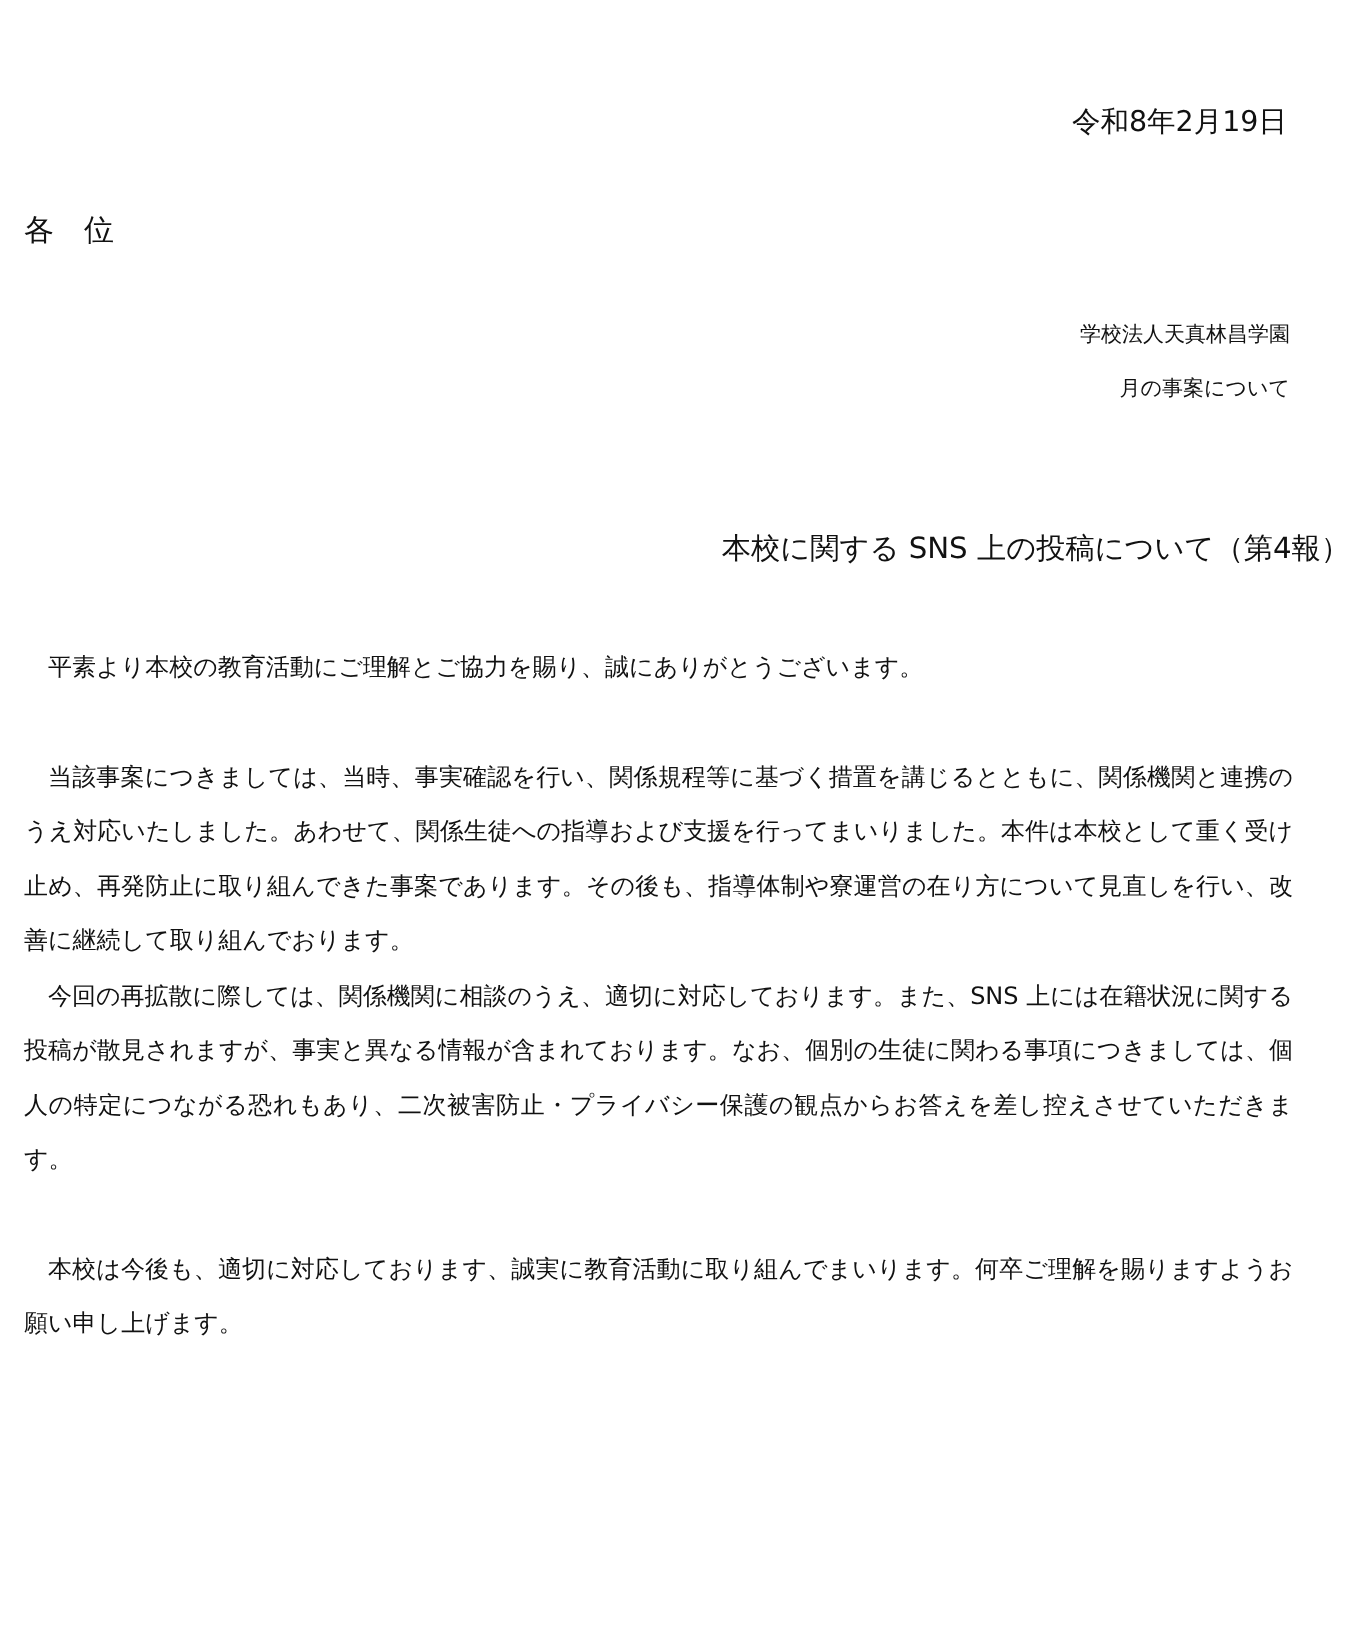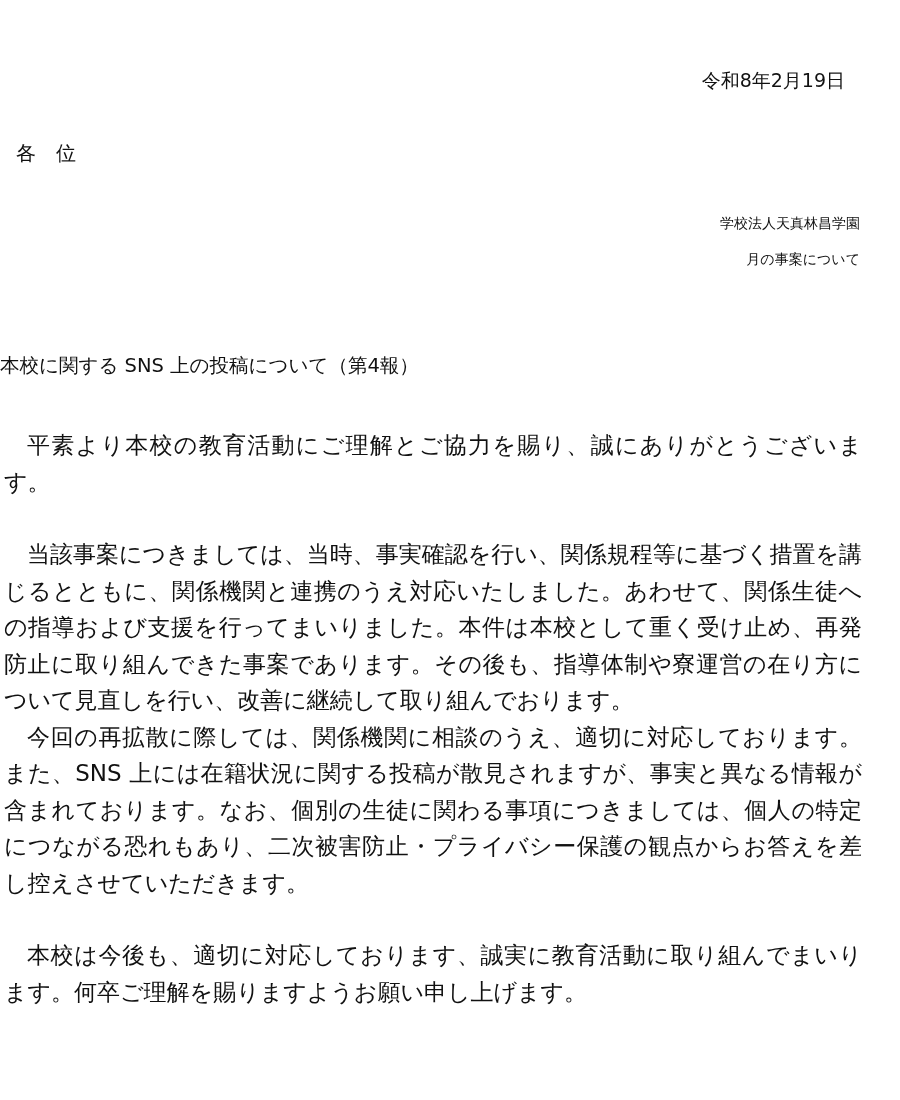--- a/index.html
+++ b/index.html
@@ -15,21 +15,21 @@
     color: #111111;
     font-family: "DejaVu Sans", "Liberation Sans", sans-serif;
   }
   .page {
     position: absolute;
     left: 0; top: 0;
     width: 900px; height: 1100px;
   }
   .date {
     position: absolute;
-    right: 55px;
+    right: 42px;
     top: 68px;
     font-size: 19px;
     letter-spacing: 0px;
     text-align: right;
   }
   .greeting {
     position: absolute;
     left: 16px;
     top: 140px;
     font-size: 20px;
@@ -41,29 +41,29 @@
     top: 205px;
     text-align: right;
     font-size: 14px;
     line-height: 36px;
   }
   .sender div { white-space: pre; }
   .title {
     position: absolute;
     left: 0; right: 0;
     top: 352px;
-    text-align: left;
+    text-align: right;
     font-size: 19.5px;
   }
   .body {
     position: absolute;
-    left: 4px;
+    left: 16px;
     right: 38px;
     top: 427px;
-    font-size: 23px;
+    font-size: 16px;
     line-height: 36.5px;
   }
   .para {
     margin: 0;
     text-indent: 1em;
     text-align: justify;
   }
   .gap { height: 36px; }
 </style>
 </head>

